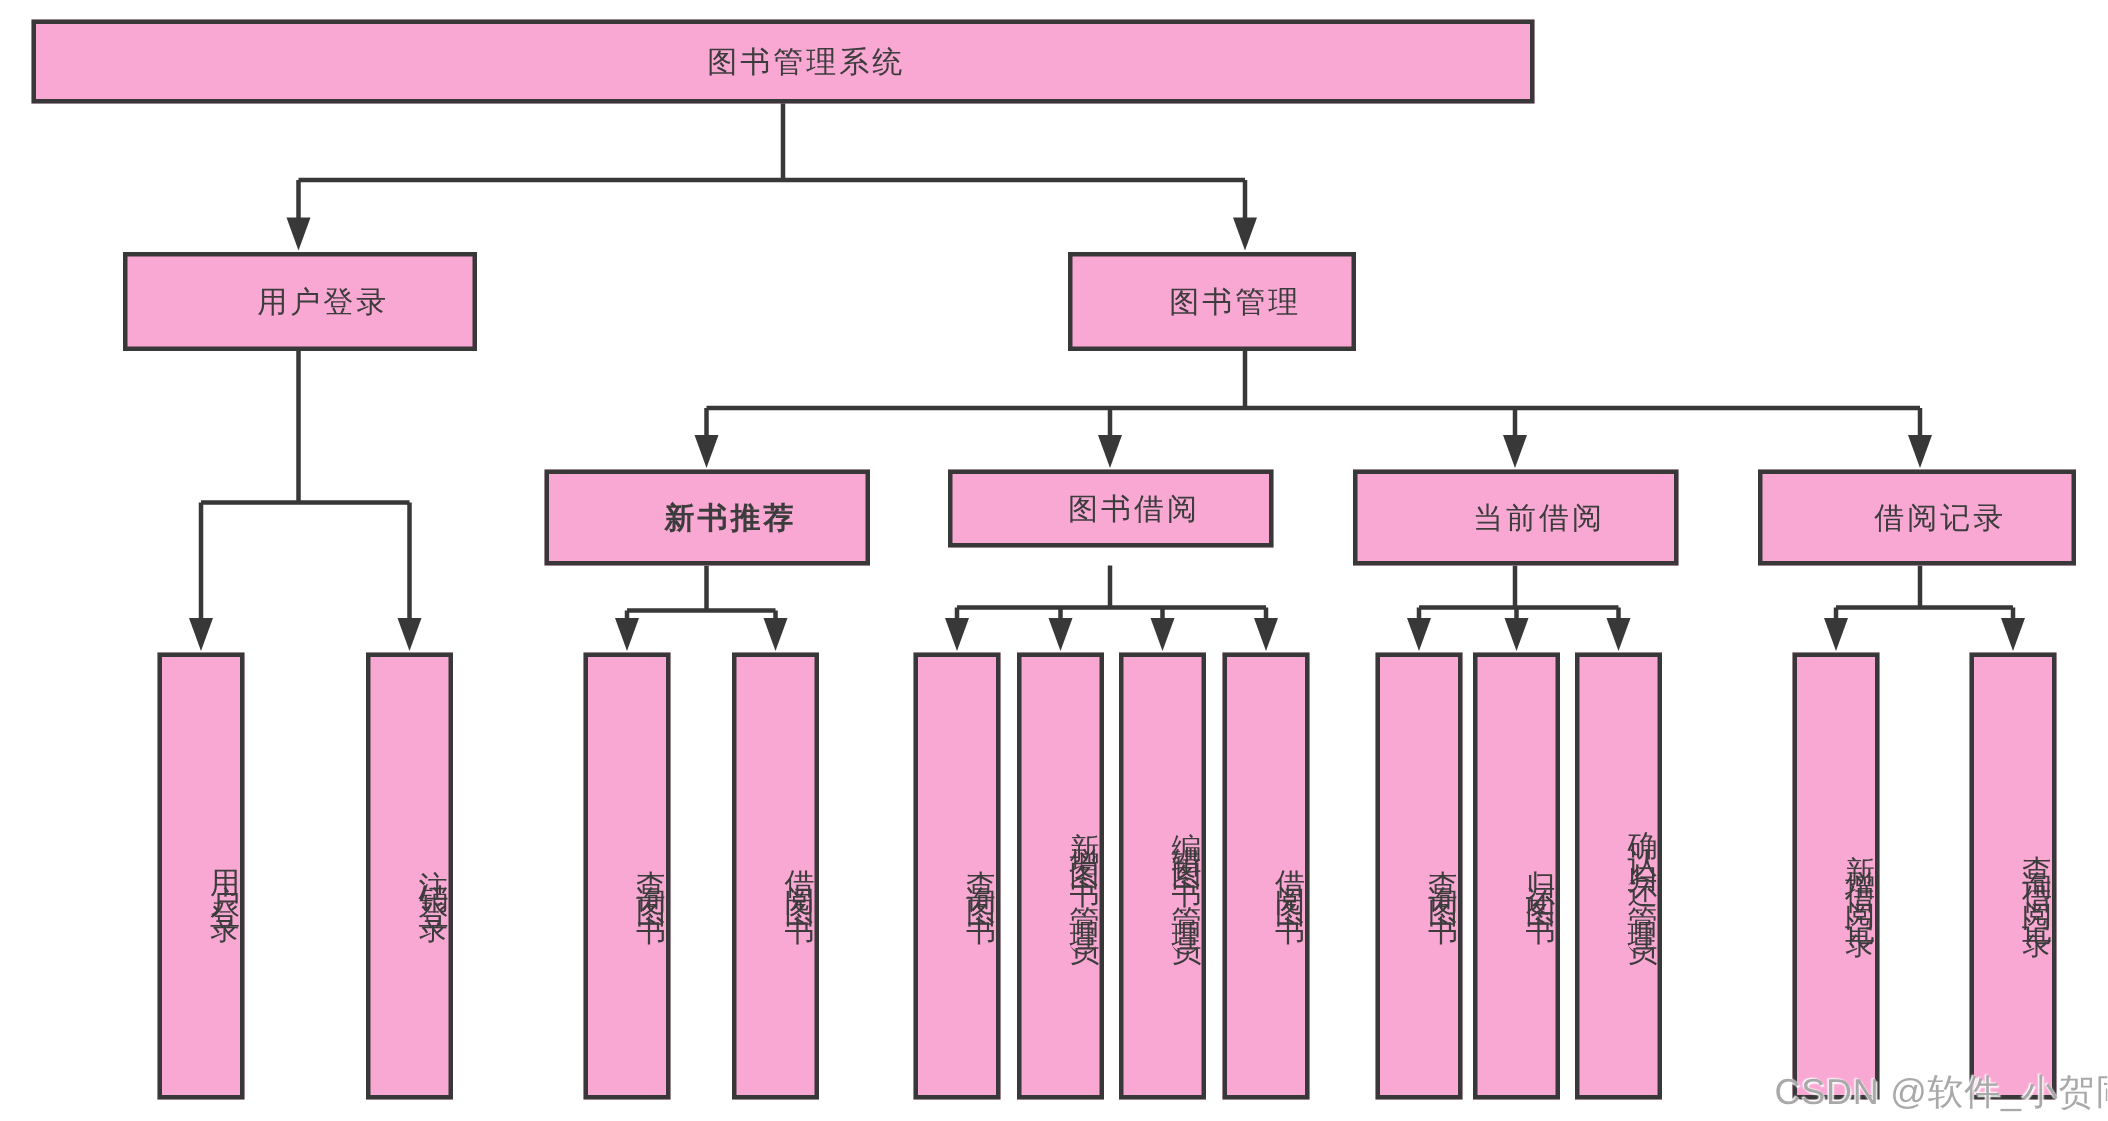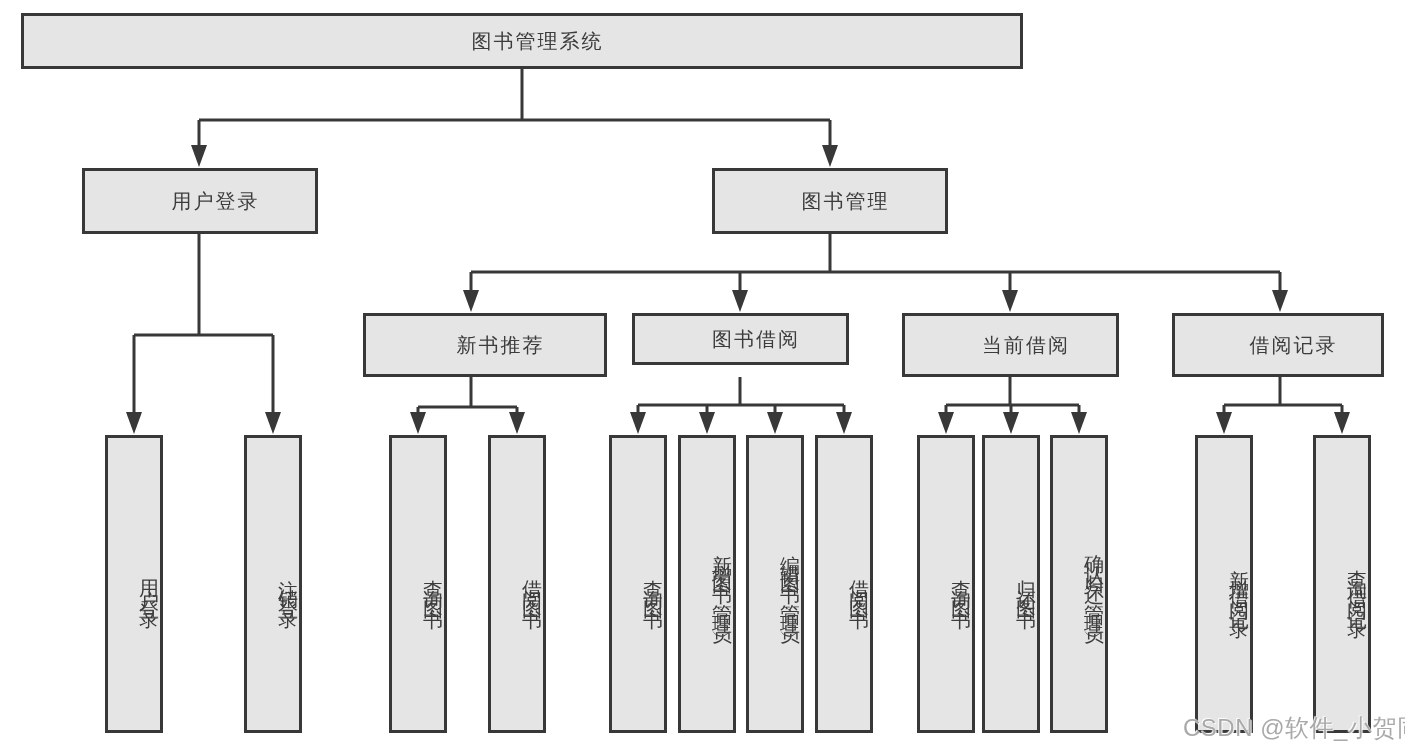--- a/index.html
+++ b/index.html
@@ -20,21 +20,21 @@
     left: 0;
     top: 0;
     width: 1405px;
     height: 747px;
     z-index: 1;
   }
   .node {
     position: absolute;
     box-sizing: border-box;
     border: 3px solid #383838;
-    background: #e5e5e5;
+    background: #f9a8d4;
     display: flex;
     align-items: center;
     justify-content: center;
     z-index: 2;
     color: #3c3c3c;
     padding-left: 31px;
   }
   .hbox {
     font-size: 20px;
     letter-spacing: 2px;
@@ -44,22 +44,22 @@
     writing-mode: vertical-rl;
     text-orientation: mixed;
     font-size: 20px;
     letter-spacing: 10px;
     line-height: 1;
     color: #3c3c3c;
   }
   
   .box-root        { left: 21px;  top: 13px;  width: 1002px; height: 56px; }
   .box-user-login  { left: 82px;  top: 168px; width: 236px;  height: 66px; }
-  .box-book-mgmt   { left: 712px; top: 168px; width: 236px;  height: 66px; }
-  .box-new-books   { left: 363px; top: 313px; width: 244px;  height: 64px; }
+  .box-book-mgmt   { left: 712px; top: 168px; width: 192px;  height: 66px; }
+  .box-new-books   { left: 363px; top: 313px; width: 217px;  height: 64px; font-weight: bold; }
   .box-borrowing   { left: 632px; top: 313px; width: 217px;  height: 52px; }
   .box-current     { left: 902px; top: 313px; width: 217px;  height: 64px; }
   .box-records     { left: 1172px;top: 313px; width: 212px;  height: 64px; }
   .leaf            { top: 435px; height: 298px; width: 58px; }
   .leaf-u1 { left: 105px; }
   .leaf-u2 { left: 244px; }
   .leaf-n1 { left: 389px; }
   .leaf-n2 { left: 488px; }
   .leaf-b1 { left: 609px; }
   .leaf-b2 { left: 678px; }

